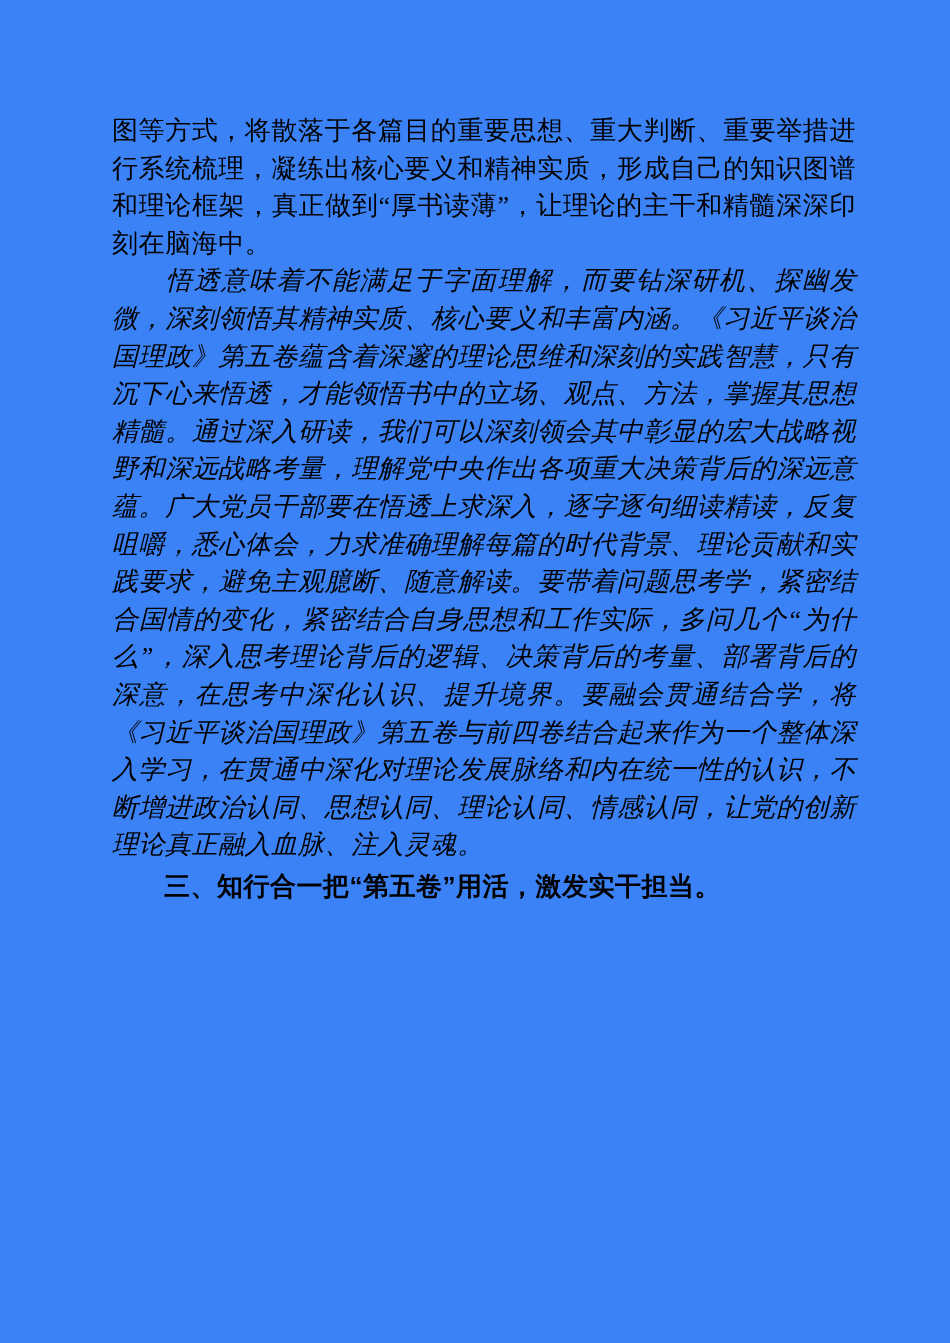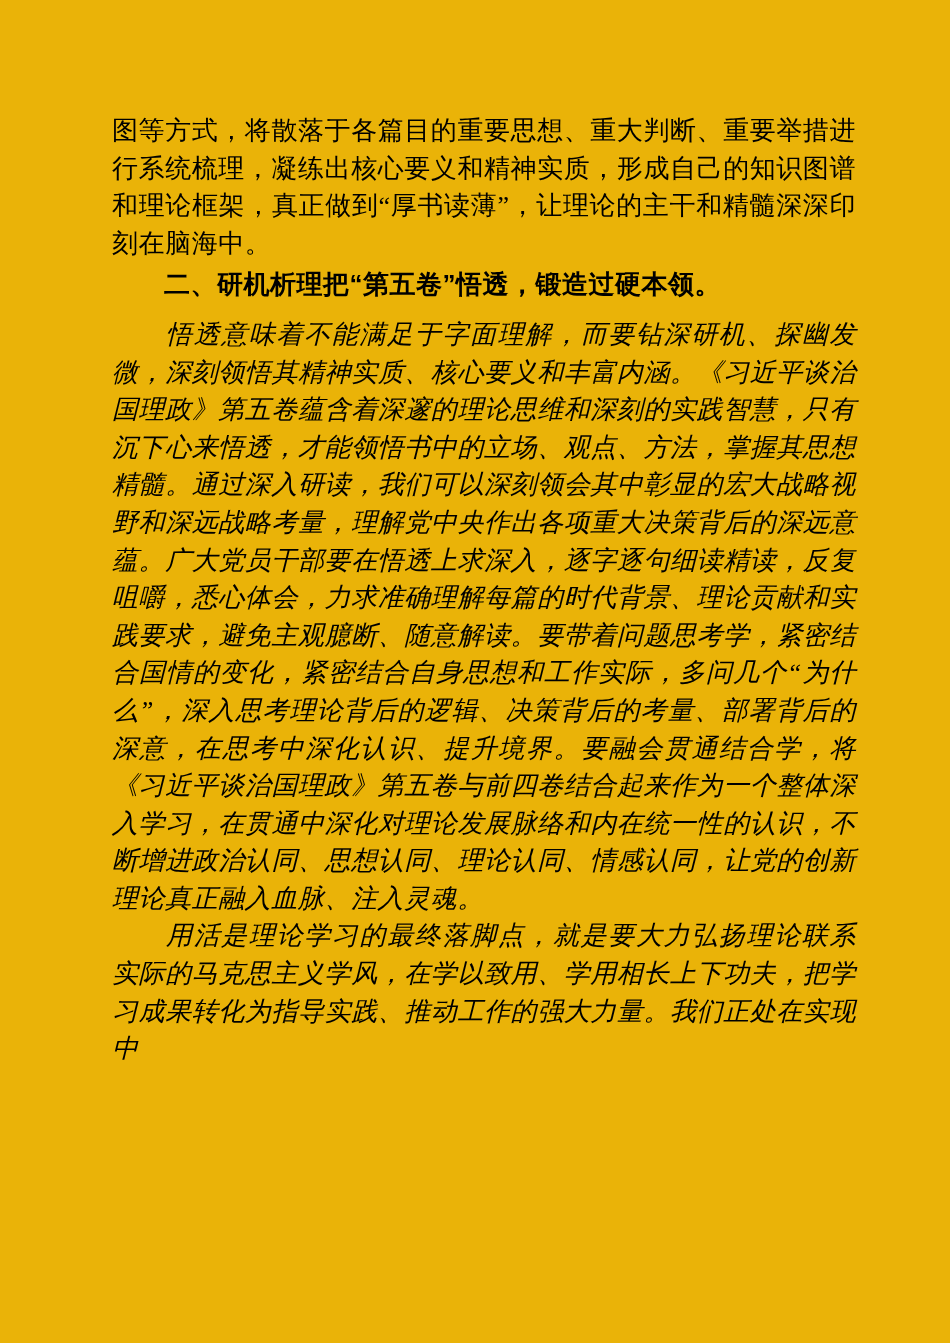--- a/index.html
+++ b/index.html
@@ -5,21 +5,21 @@
   html, body {
     margin: 0;
     padding: 0;
     background: #ffffff;
   }
   .page {
     position: relative;
     width: 950px;
     height: 1343px;
     margin: 0;
-    background: #eab308;
+    background: #3b82f6;
     color: #000000;
     box-sizing: border-box;
     padding: 112px 94px 0 112px;
     overflow: hidden;
     font-family: "Liberation Serif", "DejaVu Serif", serif;
   }
   .para {
     margin: 0;
     font-size: 26px;
     line-height: 37.6px;
@@ -41,19 +41,18 @@
     text-indent: 52px;
     letter-spacing: 0.5px;
   }
 </style>
 </head>
 <body>
 
 <div class="page">
   <p class="para">图等方式，将散落于各篇目的重要思想、重大判断、重要举措进行系统梳理，凝练出核心要义和精神实质，形成自己的知识图谱和理论框架，真正做到“厚书读薄”，让理论的主干和精髓深深印刻在脑海中。</p>
 
-  <h2 class="heading">二、研机析理把“第五卷”悟透，锻造过硬本领。</h2>
 
   <p class="para indent">悟透意味着不能满足于字面理解，而要钻深研机、探幽发微，深刻领悟其精神实质、核心要义和丰富内涵。《习近平谈治国理政》第五卷蕴含着深邃的理论思维和深刻的实践智慧，只有沉下心来悟透，才能领悟书中的立场、观点、方法，掌握其思想精髓。通过深入研读，我们可以深刻领会其中彰显的宏大战略视野和深远战略考量，理解党中央作出各项重大决策背后的深远意蕴。广大党员干部要在悟透上求深入，逐字逐句细读精读，反复咀嚼，悉心体会，力求准确理解每篇的时代背景、理论贡献和实践要求，避免主观臆断、随意解读。要带着问题思考学，紧密结合国情的变化，紧密结合自身思想和工作实际，多问几个“为什么”，深入思考理论背后的逻辑、决策背后的考量、部署背后的深意，在思考中深化认识、提升境界。要融会贯通结合学，将《习近平谈治国理政》第五卷与前四卷结合起来作为一个整体深入学习，在贯通中深化对理论发展脉络和内在统一性的认识，不断增进政治认同、思想认同、理论认同、情感认同，让党的创新理论真正融入血脉、注入灵魂。</p>
 
+  <h2 class="heading">三、知行合一把“第五卷”用活，激发实干担当。</h2>
 
-  <p class="para indent">用活是理论学习的最终落脚点，就是要大力弘扬理论联系实际的马克思主义学风，在学以致用、学用相长上下功夫，把学习成果转化为指导实践、推动工作的强大力量。我们正处在实现中</p>
 </div>
 
 </body></html>

